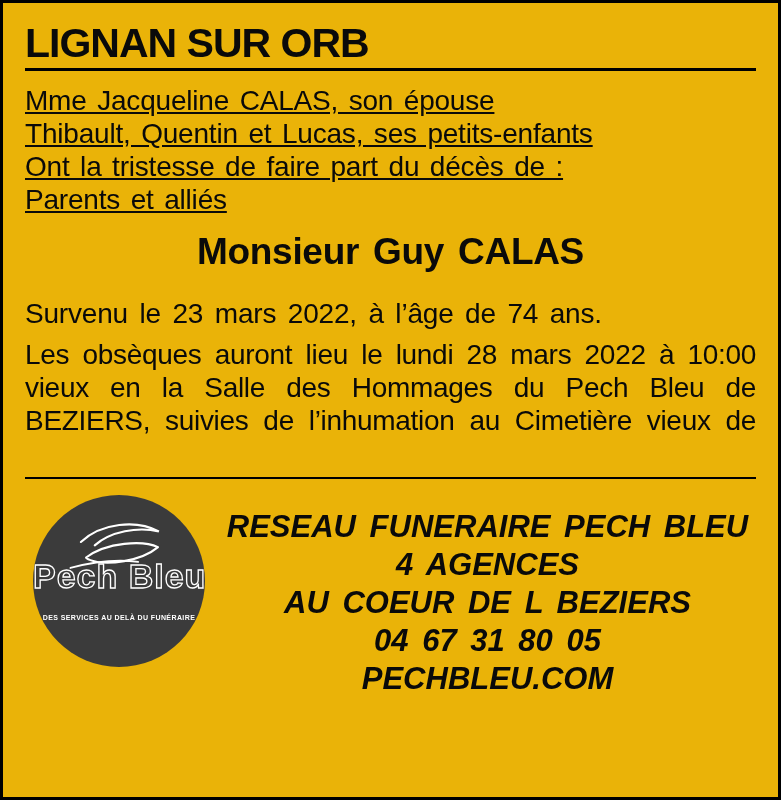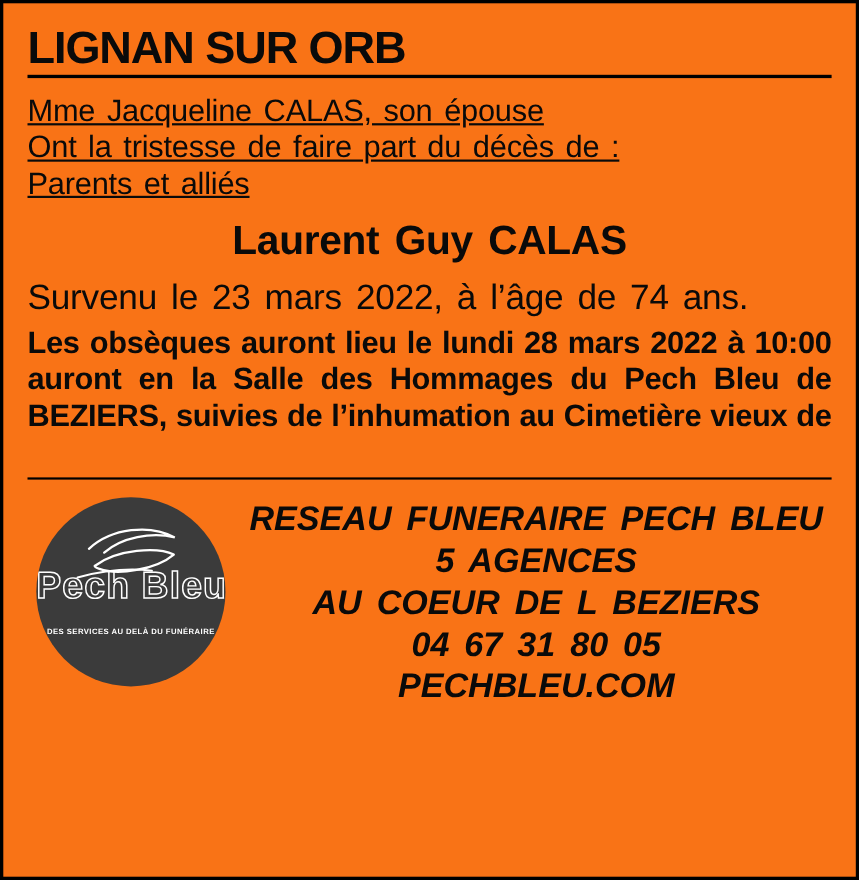--- a/index.html
+++ b/index.html
@@ -6,21 +6,21 @@
     margin: 0;
     padding: 0;
     background: #ffffff;
   }
   .page {
     position: relative;
     width: 781px;
     height: 800px;
     box-sizing: border-box;
     border: 3px solid #000;
-    background: #f97316;
+    background: #eab308;
     color: #0a0a0a;
     font-family: "Liberation Sans", sans-serif;
     padding: 0 22px;
     overflow: hidden;
   }
   .city-title {
     margin-top: 19px;
     font-size: 41px;
     line-height: 42px;
     font-weight: bold;
@@ -47,37 +47,36 @@
   .deceased-name {
     margin-top: 14px;
     font-size: 37px;
     line-height: 44px;
     font-weight: bold;
     text-align: center;
     word-spacing: 4px;
     letter-spacing: -0.3px;
   }
   .death-line {
-    margin-top: 13px;
-    font-size: 32px;
+    margin-top: 23px;
+    font-size: 28px;
     line-height: 33px;
     letter-spacing: -0.2px;
     word-spacing: 4px;
     white-space: nowrap;
   }
   .funeral-block {
     margin-top: 8px;
     font-size: 28px;
     line-height: 33px;
     letter-spacing: -0.3px;
   }
   .funeral-line.just {
     text-align: justify;
     text-align-last: justify;
-    font-weight: bold;
   }
   .footer {
     margin-top: 13px;
     display: flex;
     align-items: flex-start;
   }
   .logo-circle {
     flex: none;
     width: 172px;
     height: 172px;
@@ -119,72 +118,73 @@
     font-size: 7px;
     line-height: 9px;
     font-weight: bold;
     color: #ffffff;
     letter-spacing: 0.4px;
     white-space: nowrap;
   }
   .footer-text {
     flex: 1;
     margin-left: 14px;
-    margin-top: 4px;
+    margin-top: 16px;
     text-align: center;
     font-style: italic;
     font-weight: bold;
     font-size: 31px;
     line-height: 38px;
     letter-spacing: 0px;
     word-spacing: 5px;
   }
   .footer-line { white-space: nowrap; }
 </style>
 </head>
 <body>
 
 <div class="page">
 
   <div class="city-title">LIGNAN SUR ORB</div>
   <hr class="rule">
 
   <div class="family-block">
     <div class="family-line">Mme Jacqueline CALAS, son épouse</div>
+    <div class="family-line">Thibault, Quentin et Lucas, ses petits-enfants</div>
     <div class="family-line">Ont la tristesse de faire part du décès de :</div>
     <div class="family-line">Parents et alliés</div>
   </div>
 
-  <div class="deceased-name">Laurent Guy CALAS</div>
+  <div class="deceased-name">Monsieur Guy CALAS</div>
 
   <div class="death-line">Survenu le 23 mars 2022, à l’âge de 74 ans.</div>
 
   <div class="funeral-block">
     <div class="funeral-line just">Les obsèques auront lieu le lundi 28 mars 2022 à 10:00</div>
-    <div class="funeral-line just">auront en la Salle des Hommages du Pech Bleu de</div>
+    <div class="funeral-line just">vieux en la Salle des Hommages du Pech Bleu de</div>
     <div class="funeral-line just">BEZIERS, suivies de l’inhumation au Cimetière vieux de</div>
   </div>
 
   <hr class="rule thin">
 
   <div class="footer">
 
     <div class="logo-circle">
       <svg class="logo-bird" viewBox="0 0 120 66" xmlns="http://www.w3.org/2000/svg">
         <path d="M16 26 C 40 4, 80 0, 106 14 C 82 8, 50 14, 32 30" fill="none" stroke="#ffffff" stroke-width="2.4" stroke-linecap="round"></path>
         <path d="M22 44 C 46 26, 88 24, 105 32 C 86 48, 46 54, 27 47 C 24 46, 22 45, 22 44 Z" fill="none" stroke="#ffffff" stroke-width="2.4" stroke-linejoin="round"></path>
         <path d="M4 56 C 30 49, 58 46, 82 49" fill="none" stroke="#ffffff" stroke-width="2.2" stroke-linecap="round"></path>
       </svg>
       <div class="logo-wordmark">Pech Bleu</div>
       <div class="logo-tagline">DES SERVICES AU DELÀ DU FUNÉRAIRE</div>
     </div>
 
     <div class="footer-text">
       <div class="footer-line">RESEAU FUNERAIRE PECH BLEU</div>
-      <div class="footer-line">5 AGENCES</div>
+      <div class="footer-line">4 AGENCES</div>
       <div class="footer-line">AU COEUR DE L BEZIERS</div>
       <div class="footer-line">04 67 31 80 05</div>
       <div class="footer-line">PECHBLEU.COM</div>
     </div>
 
   </div>
 
 </div>
 
 </body></html>

